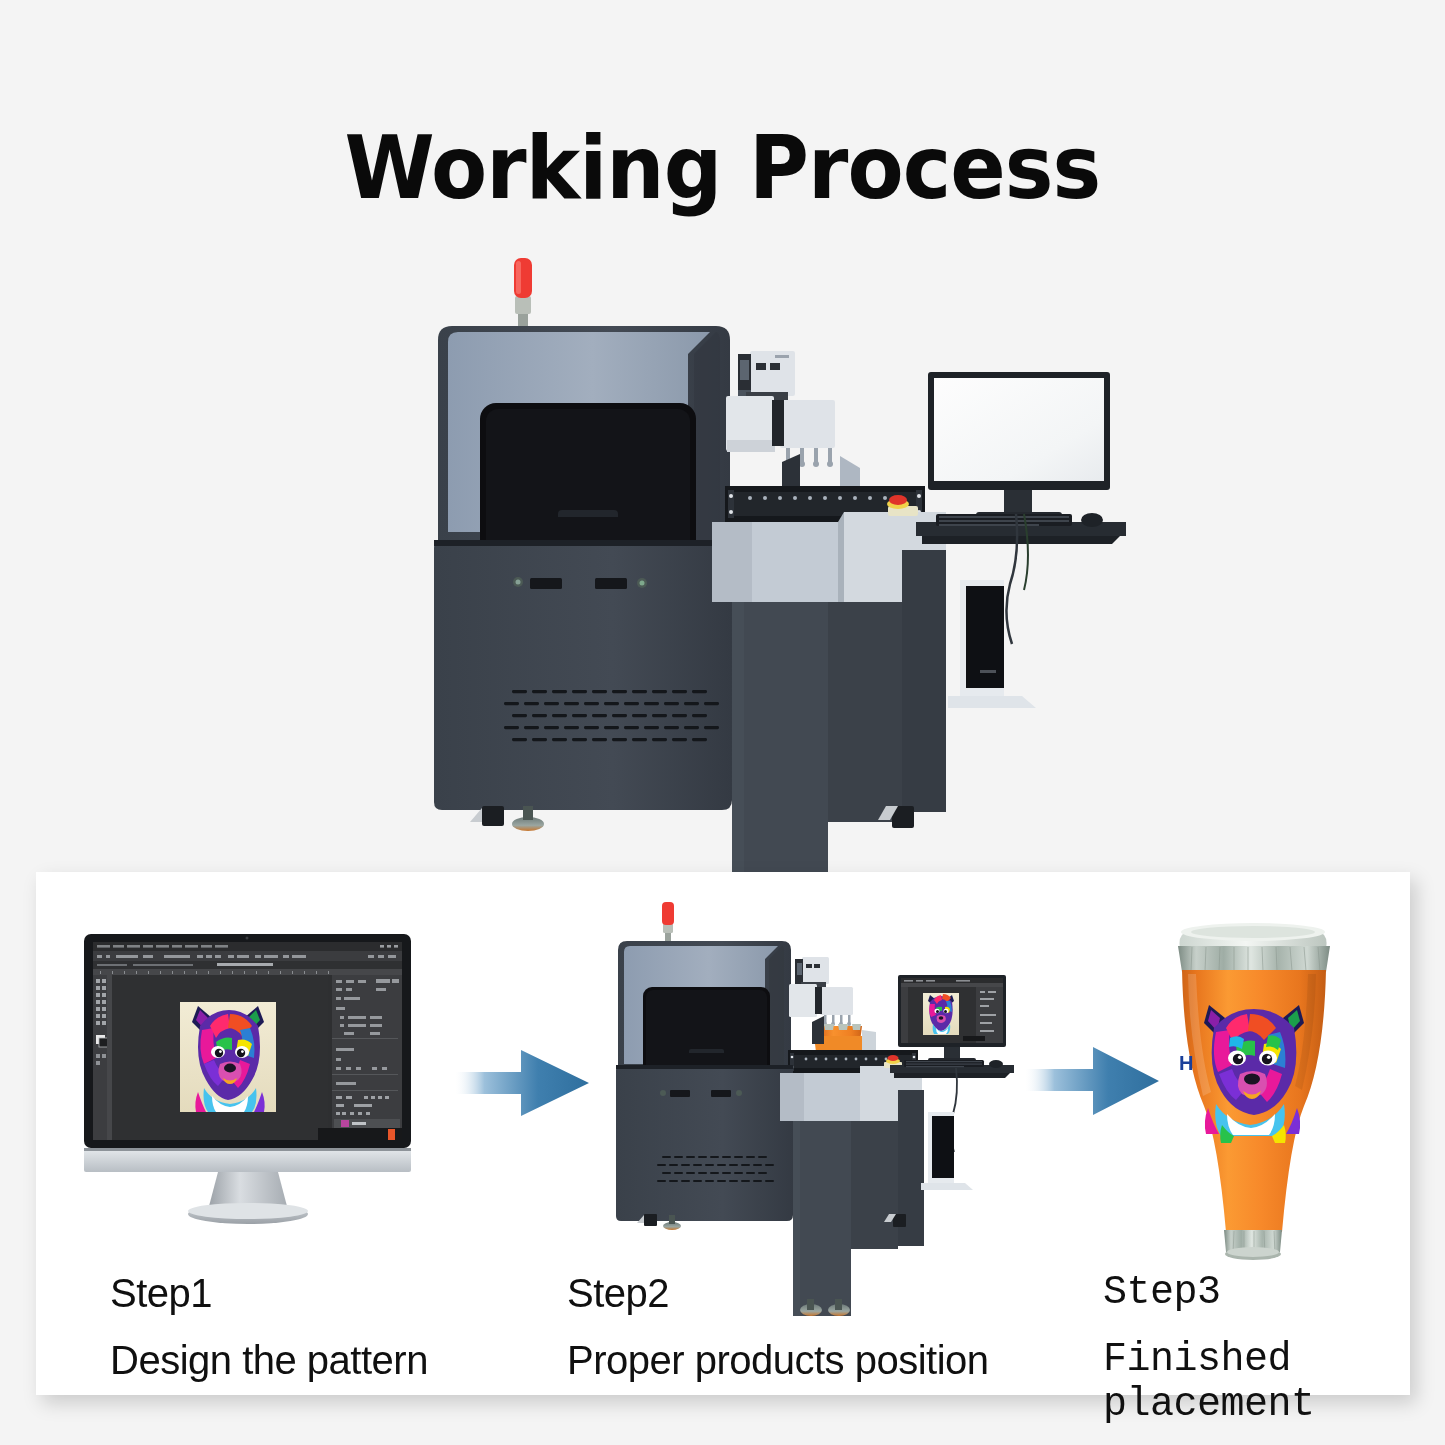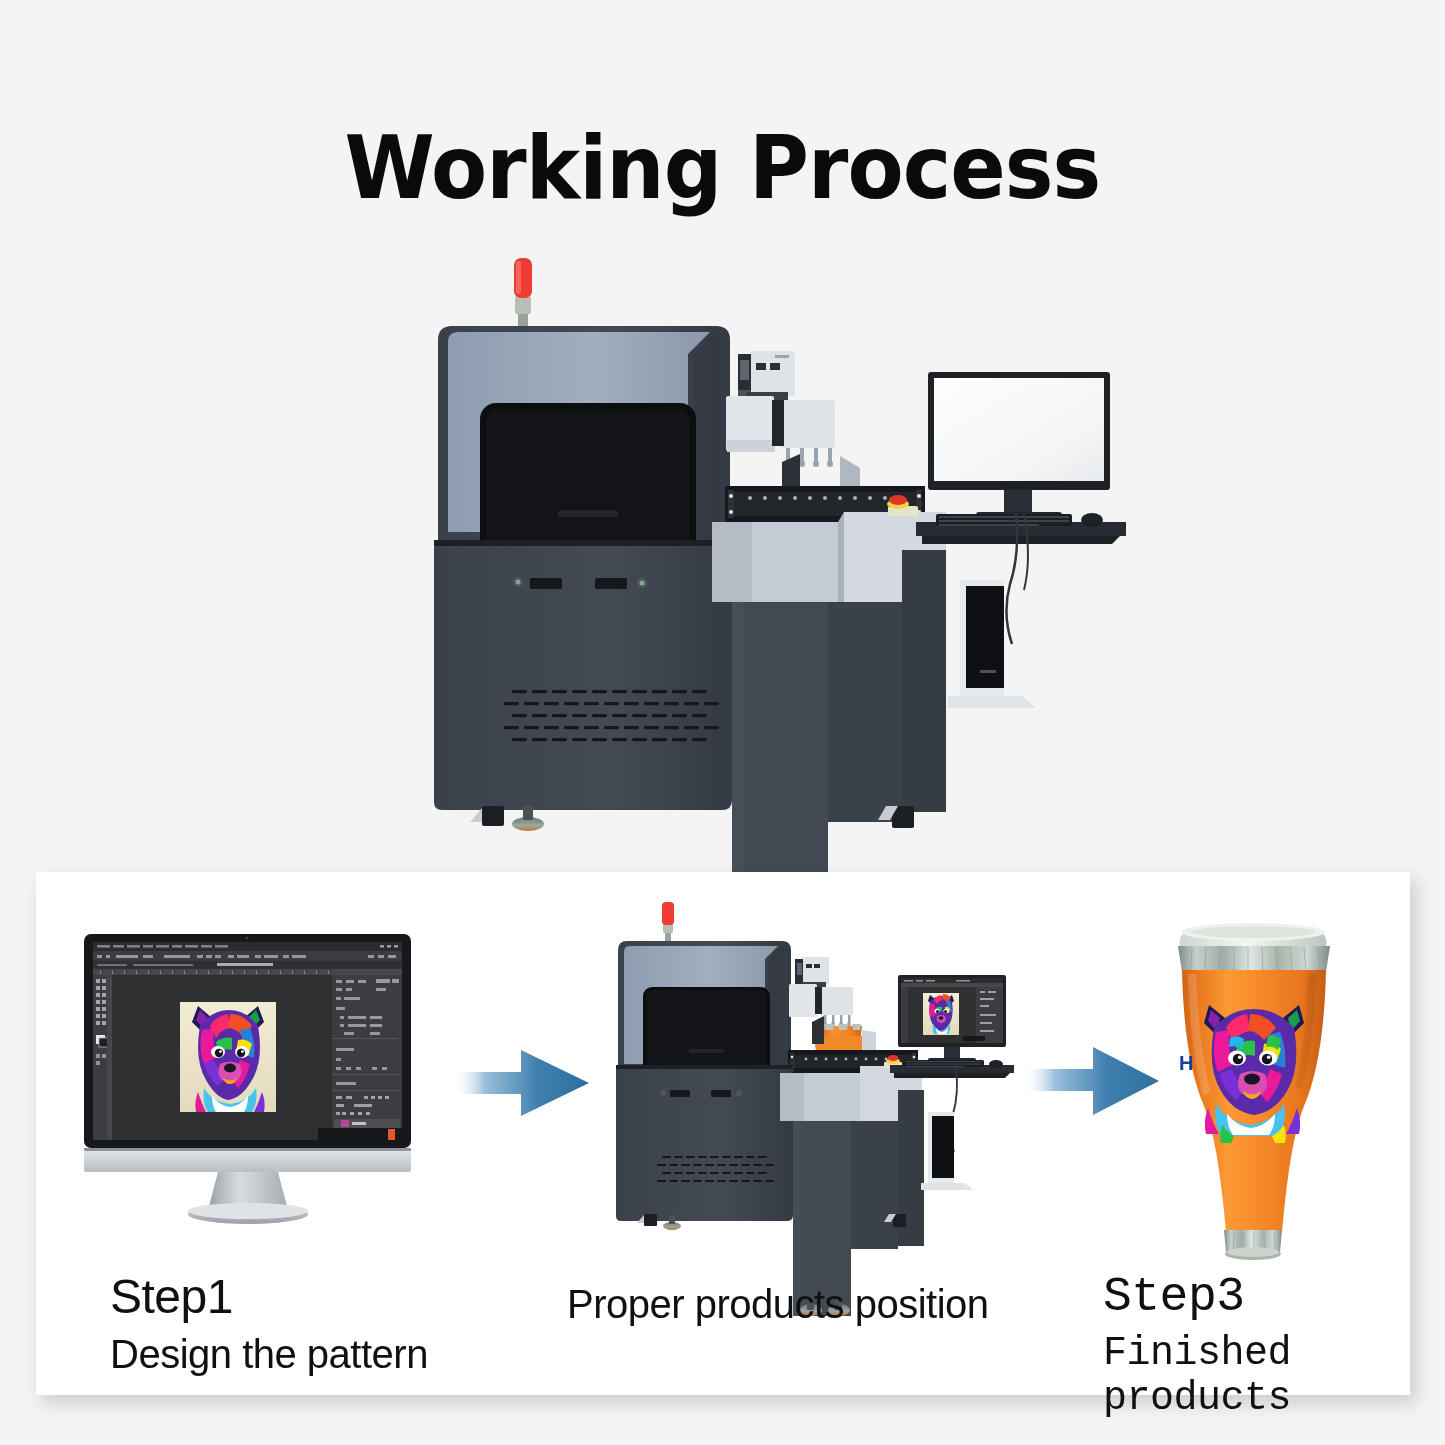--- a/index.html
+++ b/index.html
@@ -52,31 +52,31 @@
   }
 
   
   .step-label {
     position: absolute;
     font-family: "Liberation Sans", sans-serif;
     color: #101010;
     z-index: 40;
   }
   .step-num {
-    font-size: 48px;
+    font-size: 40px;
     line-height: 1.05;
     font-weight: 400;
     letter-spacing: -0.5px;
   }
   .step-desc {
     font-size: 40px;
     line-height: 1.12;
     font-weight: 400;
     letter-spacing: -0.5px;
-    margin-top: 10px;
+    margin-top: 24px;
   }
   #step-label-1 { left: 110px; top: 1272px; }
   #step-label-2 { left: 567px; top: 1272px; }
   #step-label-3 { left: 1103px; top: 1272px; font-family: Liberation Mono, monospace; }
 
   
   .arrow { position: absolute; z-index: 30; }
   #arrow-1 { left: 455px; top: 1040px; }
   #arrow-2 { left: 1025px; top: 1035px; }
 
@@ -946,19 +946,20 @@
     <path d="M150 56 q-2 70 -13 112 l7 4 q13 -56 14 -116z" fill="#000000" opacity="0.07"></path>
   </svg>
 </div>
 
 <div id="step-label-1" class="step-label">
   <div class="step-num">Step1</div>
   <div class="step-desc">Design the pattern</div>
 </div>
 
 <div id="step-label-2" class="step-label">
+  <div class="step-num">Step2</div>
   <div class="step-desc">Proper products position</div>
 </div>
 
 <div id="step-label-3" class="step-label">
   <div class="step-num">Step3</div>
-  <div class="step-desc">Finished products</div>
+  <div class="step-desc">Finished placement</div>
 </div>
 
 </body></html>

